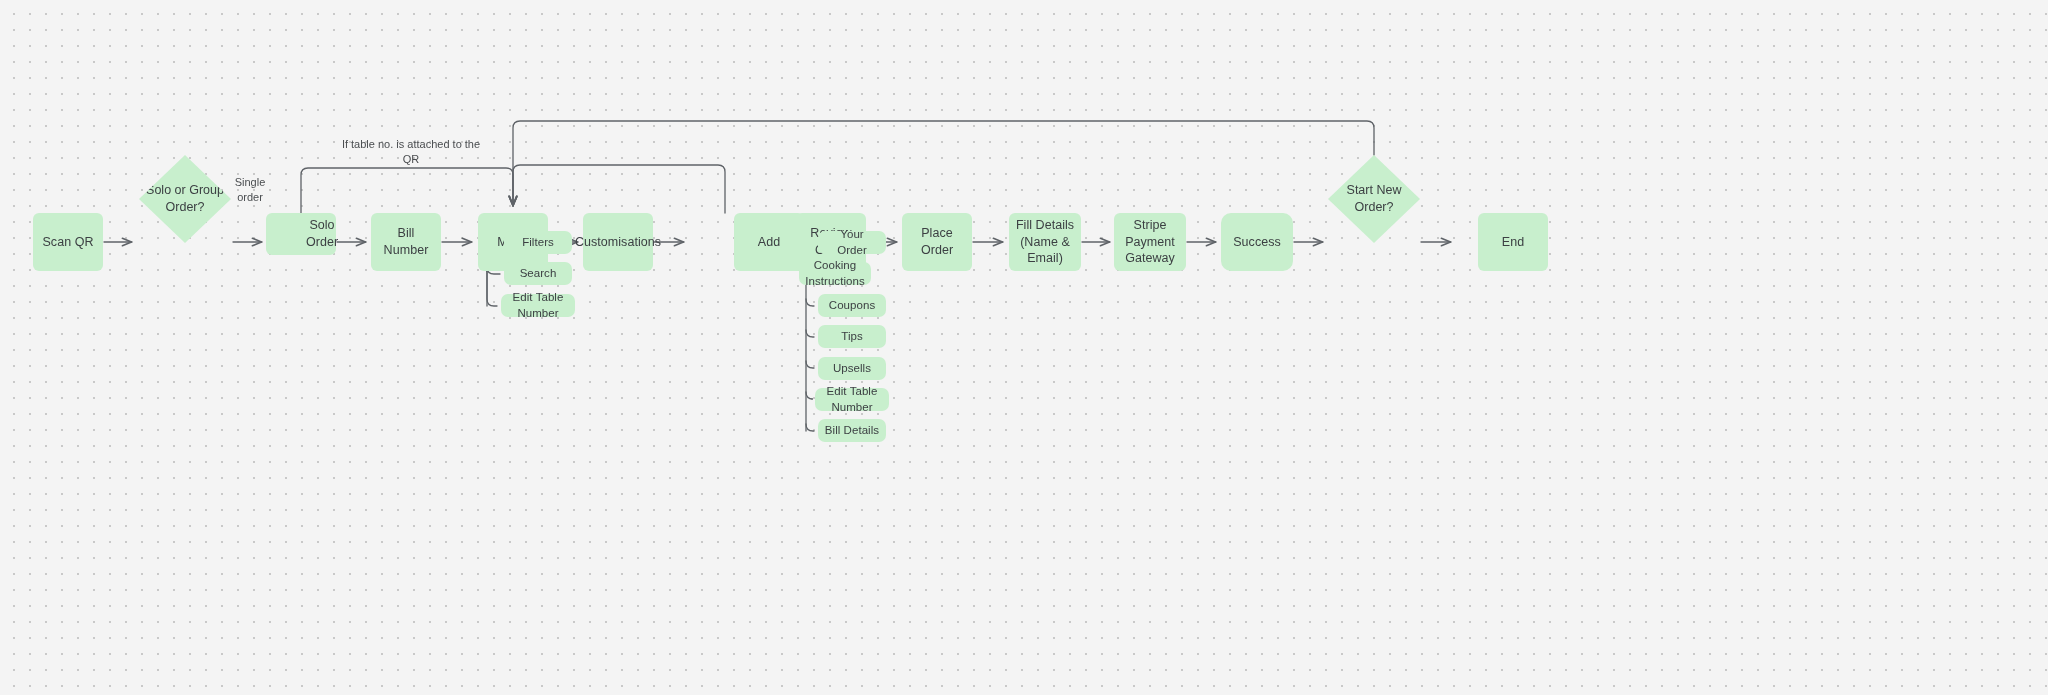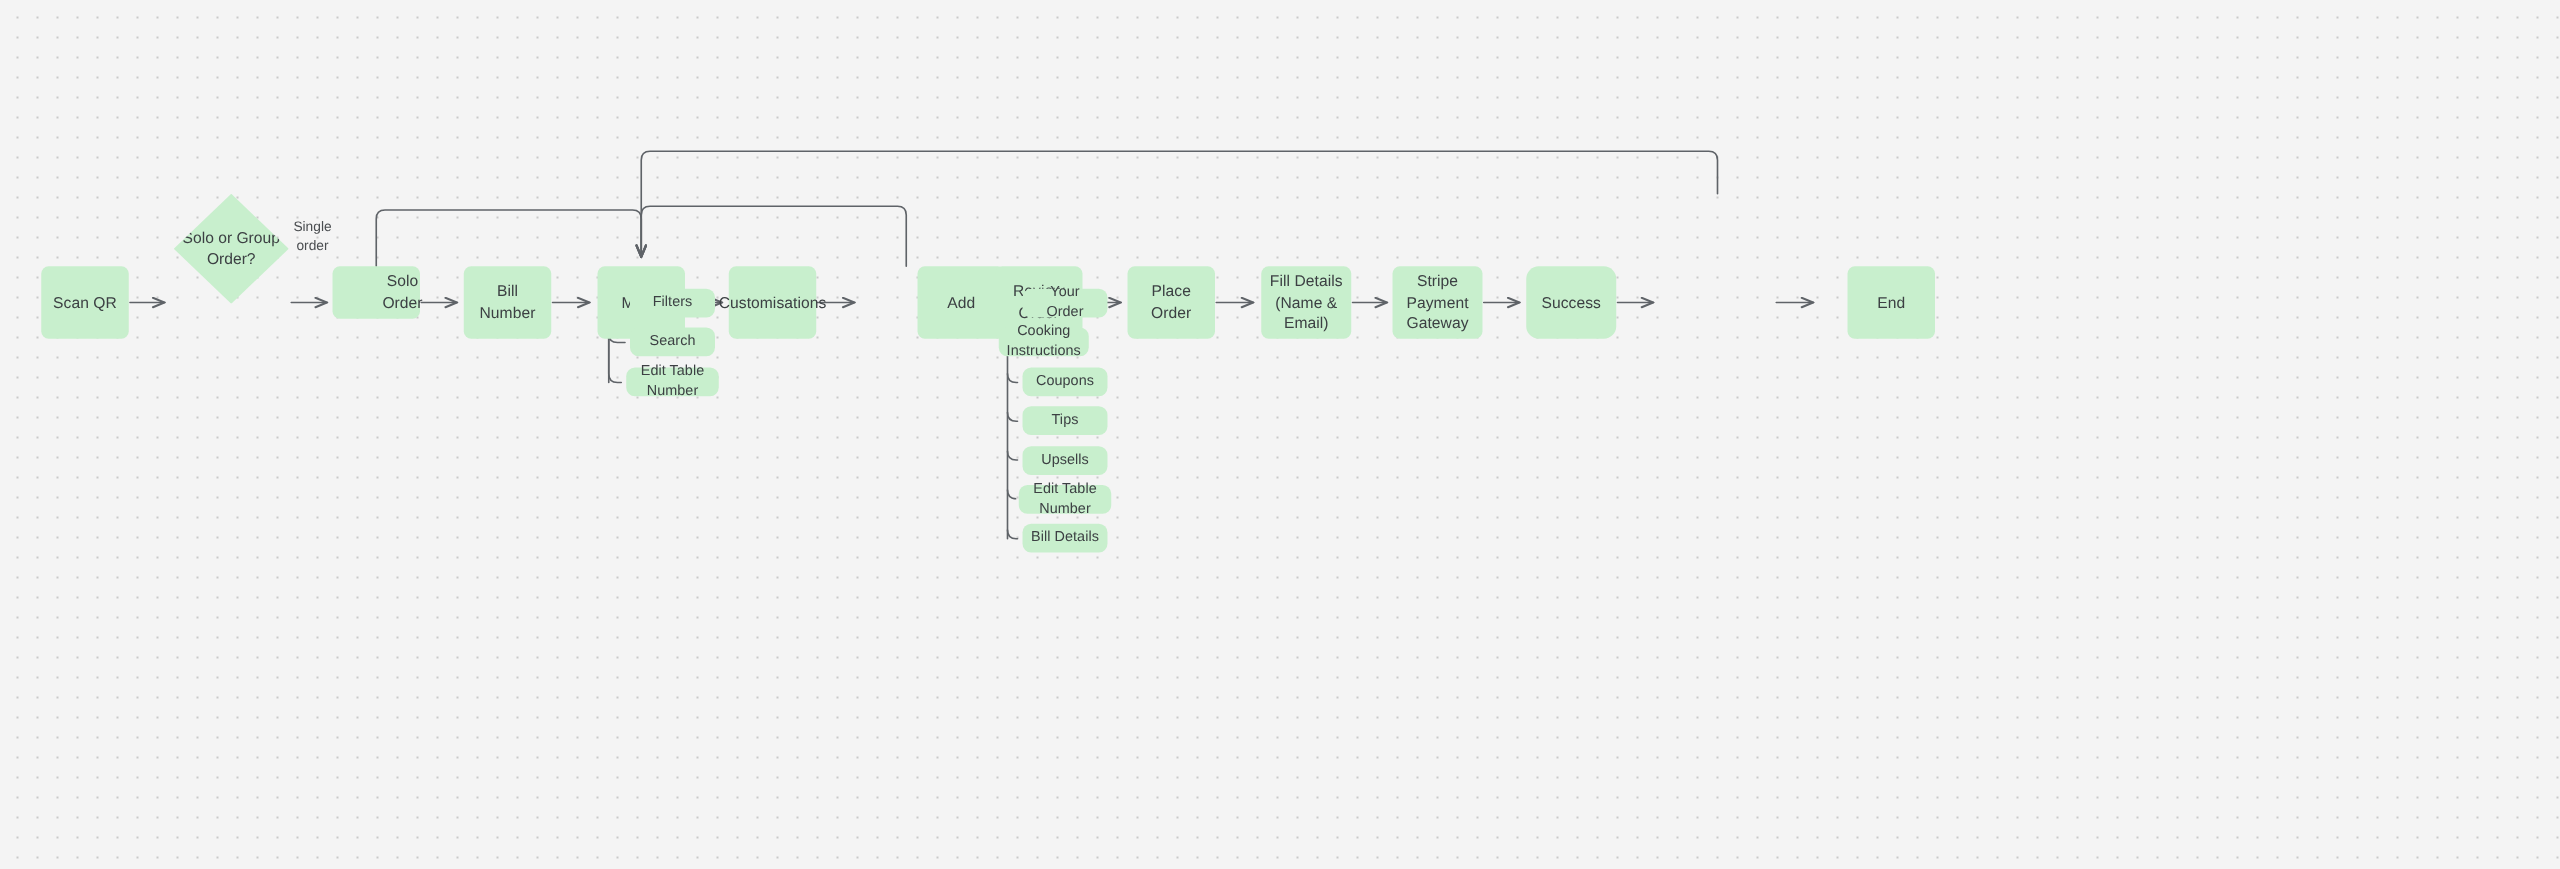--- a/index.html
+++ b/index.html
@@ -166,20 +166,23 @@
   </div>
 
   <div class="node" style="left:1114px;top:213px;width:72px;height:58px;">
     <span>Stripe Payment Gateway</span>
   </div>
 
   <div class="node" style="left:1221px;top:213px;width:72px;height:58px;border-radius:10px;">
     <span>Success</span>
   </div>
 
+  <div class="diamond" style="left:1328px;top:155px;width:92px;height:88px;">
+    <span>Start New Order?</span>
+  </div>
 
   <div class="node" style="left:1456px;top:213px;width:70px;height:58px;margin-left:22px;">
     <span>End</span>
   </div>
 
   <div class="node sub" style="left:504px;top:231px;width:68px;height:23px;">
     <span>Filters</span>
   </div>
   <div class="node sub" style="left:504px;top:262px;width:68px;height:23px;">
     <span>Search</span>
@@ -207,14 +210,17 @@
     <span>Edit Table Number</span>
   </div>
   <div class="node sub" style="left:818px;top:419px;width:68px;height:23px;">
     <span>Bill Details</span>
   </div>
 
   <div class="edge-label" style="left:228px;top:161px;width:44px;">
     <span>Single
 order</span>
   </div>
+  <div class="edge-label" style="left:336px;top:123px;width:150px;">
+    <span>If table no. is attached to the QR</span>
+  </div>
 
 </div>
 
 </body></html>

